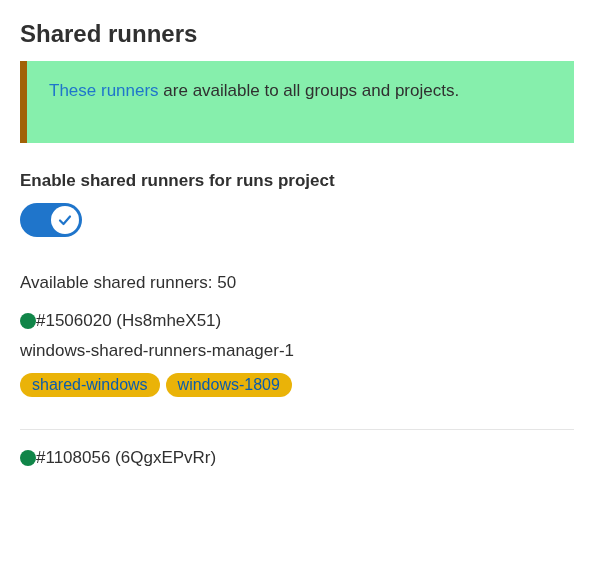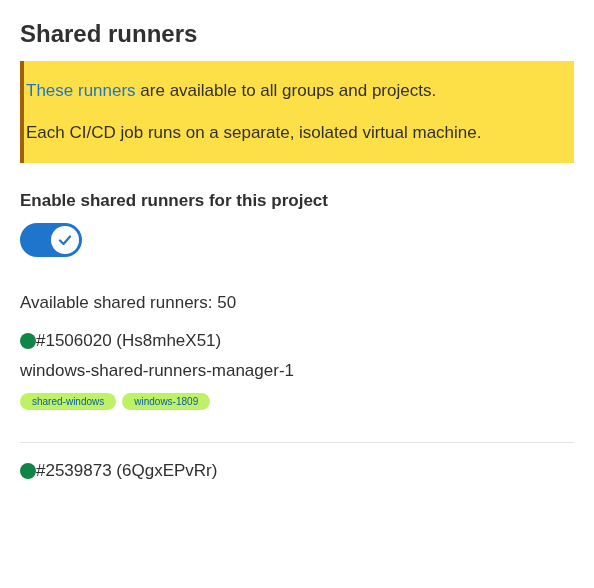--- a/index.html
+++ b/index.html
@@ -10,23 +10,23 @@
       width: 594px;
       background: #fff;
     }
     .title {
       font-size: 24px;
       font-weight: 600;
       color: #303030;
       margin-bottom: 13px;
     }
     .info-box {
-      background: #fde047;
-      border-left: 4px solid #a16207;
-      padding: 20px 2px;
+      background: #86efac;
+      border-left: 7px solid #a16207;
+      padding: 20px 22px;
       margin-bottom: 28px;
     }
     .info-line1 {
       font-size: 17px;
       color: #303030;
       margin-bottom: 22px;
     }
     .info-link {
       color: #1f75cb;
       text-decoration: none;
@@ -99,41 +99,40 @@
       font-size: 17px;
       color: #303030;
       margin-bottom: 12px;
     }
     .tags {
       display: flex;
       flex-wrap: wrap;
       gap: 6px;
     }
     .tag {
-      background: #bef264;
+      background: #eab308;
       color: #0b5cad;
-      font-size: 10px;
+      font-size: 16px;
       padding: 3px 12px;
       border-radius: 12px;
       white-space: nowrap;
     }
   </style>
 </head>
 <body>
 
 <h2 class="title">Shared runners</h2>
 
 <div class="info-box">
   <p class="info-line1">
     <a href="#" class="info-link">These runners</a><span> are available to all groups and projects.</span>
   </p>
-  <p class="info-line2">Each CI/CD job runs on a separate, isolated virtual machine.</p>
 </div>
 
-<div class="enable-label">Enable shared runners for this project</div>
+<div class="enable-label">Enable shared runners for runs project</div>
 
 <div class="toggle">
   <div class="toggle-knob">
     <svg viewBox="0 0 16 16">
       <path d="M3 8.5 L6.5 12 L13 4.5" stroke="#1f75cb" stroke-width="2.2" fill="none" stroke-linecap="round" stroke-linejoin="round"></path>
     </svg>
   </div>
 </div>
 
 <div class="available-label">
@@ -150,15 +149,15 @@
     <span class="tag">shared-windows</span>
     <span class="tag">windows-1809</span>
   </div>
 </div>
 
 <hr class="runner-hr">
 
 <div class="runner">
   <div class="runner-head">
     <span class="status-dot" style="background: rgb(16, 133, 72);"></span>
-    <span class="runner-id">#2539873 (6QgxEPvRr)</span>
+    <span class="runner-id">#1108056 (6QgxEPvRr)</span>
   </div>
 </div>
 
 </body></html>

